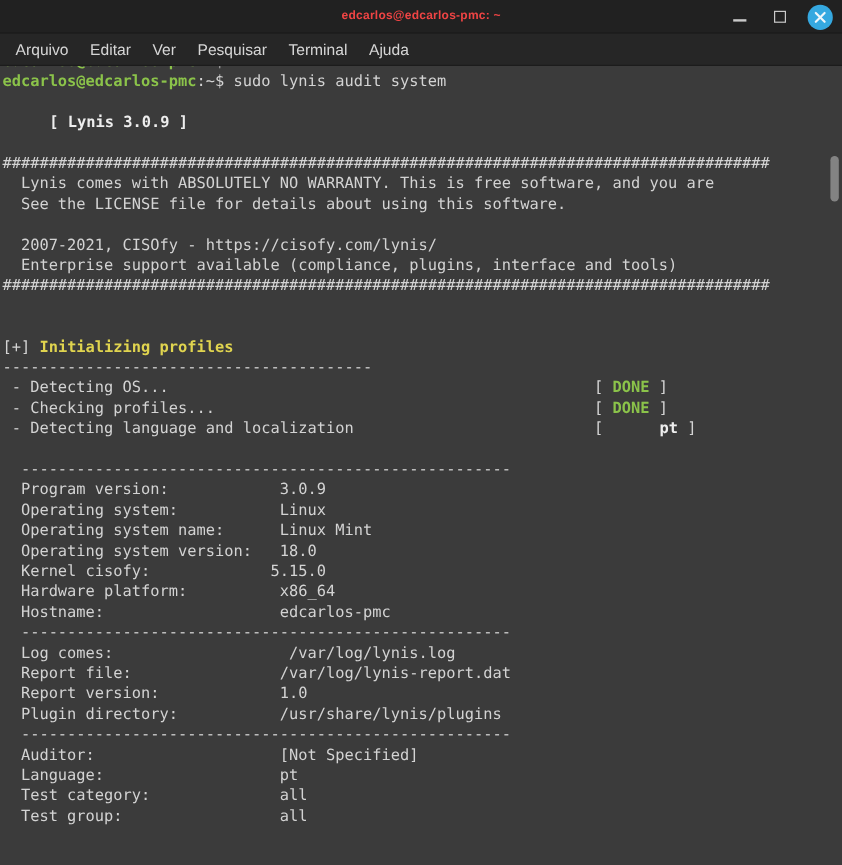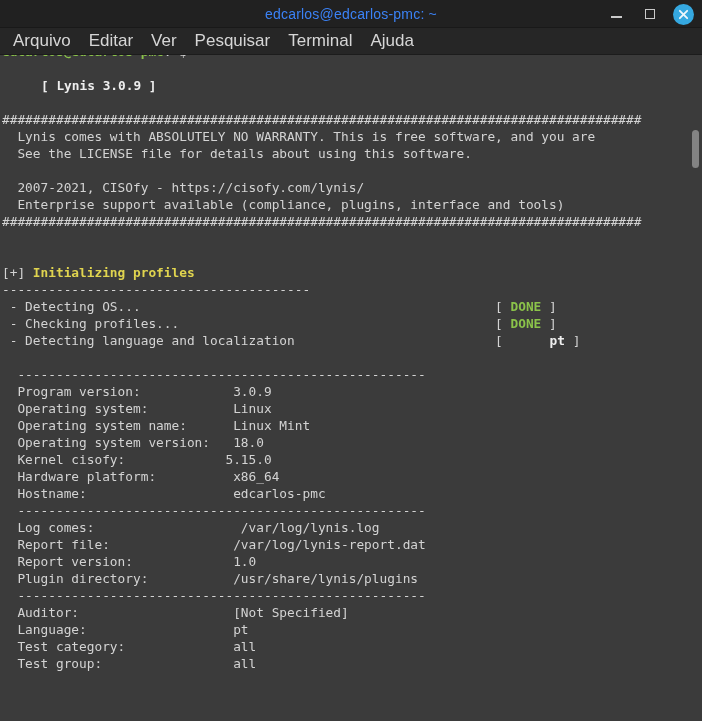--- a/index.html
+++ b/index.html
@@ -17,21 +17,21 @@
   html,body{width:702px;height:721px;overflow:hidden;}
   body{font-family:"Liberation Sans",sans-serif;background:var(--terminal-bg);}
 
   
   .titlebar{
     position:relative;height:28px;background:var(--titlebar-bg);
     display:flex;align-items:center;justify-content:center;
     border-bottom:1px solid #191919;
   }
   .titlebar .title{
-    color:#3b82f6;font-size:14px;font-weight:normal;letter-spacing:.2px;
+    color:#ef4444;font-size:10px;font-weight:bold;letter-spacing:.2px;
   }
   .win-controls{
     position:absolute;right:8px;top:0;height:28px;
     display:flex;align-items:center;gap:12px;
   }
   .winbtn{width:22px;height:22px;display:flex;align-items:center;justify-content:center;cursor:pointer;}
   .min-glyph{width:11px;height:2px;background:#c9c9c9;margin-top:6px;}
   .max-glyph{width:10px;height:10px;border:1.5px solid #c9c9c9;}
   .close-btn{
     width:21px;height:21px;border-radius:50%;
@@ -41,21 +41,21 @@
   .close-glyph{width:11px;height:11px;display:block;}
   .close-glyph line{stroke:#eef6fb;stroke-width:2;stroke-linecap:round;}
 
   
   .menubar{
     height:27px;background:var(--menubar-bg);
     display:flex;align-items:center;padding-left:4px;
     border-bottom:1px solid #1c1c1c;
   }
   .menu-item{
-    color:#d6d6d6;font-size:17px;padding:4px 9px;cursor:pointer;border-radius:2px;
+    color:#d6d6d6;font-size:13px;padding:4px 9px;cursor:pointer;border-radius:2px;
   }
 
   
   .terminal{
     position:relative;height:666px;background:var(--terminal-bg);
     overflow:hidden;cursor:text;
   }
   .term-content{
     margin-top:-12px;padding-left:2px;
     font-family:"DejaVu Sans Mono",monospace;
@@ -101,20 +101,21 @@
     <span class="menu-item">Editar</span>
     <span class="menu-item">Ver</span>
     <span class="menu-item">Pesquisar</span>
     <span class="menu-item">Terminal</span>
     <span class="menu-item">Ajuda</span>
   </div>
 
 <div class="terminal">
   <div class="term-content">
       <div class="line"><span class="seg-g">edcarlos@edcarlos-pmc</span><span>:~$ </span></div>
+      <div class="line"><span class="seg-g">edcarlos@edcarlos-pmc</span><span>:~$ </span><span>sudo lynis audit system</span></div>
       <div class="line"></div>
       <div class="line"><span class="seg-b">[ Lynis 3.0.9 ]</span></div>
       <div class="line"></div>
       <div class="line"><span>###################################################################################</span></div>
       <div class="line"><span>  Lynis comes with ABSOLUTELY NO WARRANTY. This is free software, and you are</span></div>
       <div class="line"><span>  See the LICENSE file for details about using this software.</span></div>
       <div class="line"></div>
       <div class="line"><span>  2007-2021, CISOfy - https://cisofy.com/lynis/</span></div>
       <div class="line"><span>  Enterprise support available (compliance, plugins, interface and tools)</span></div>
       <div class="line"><span>###################################################################################</span></div>

